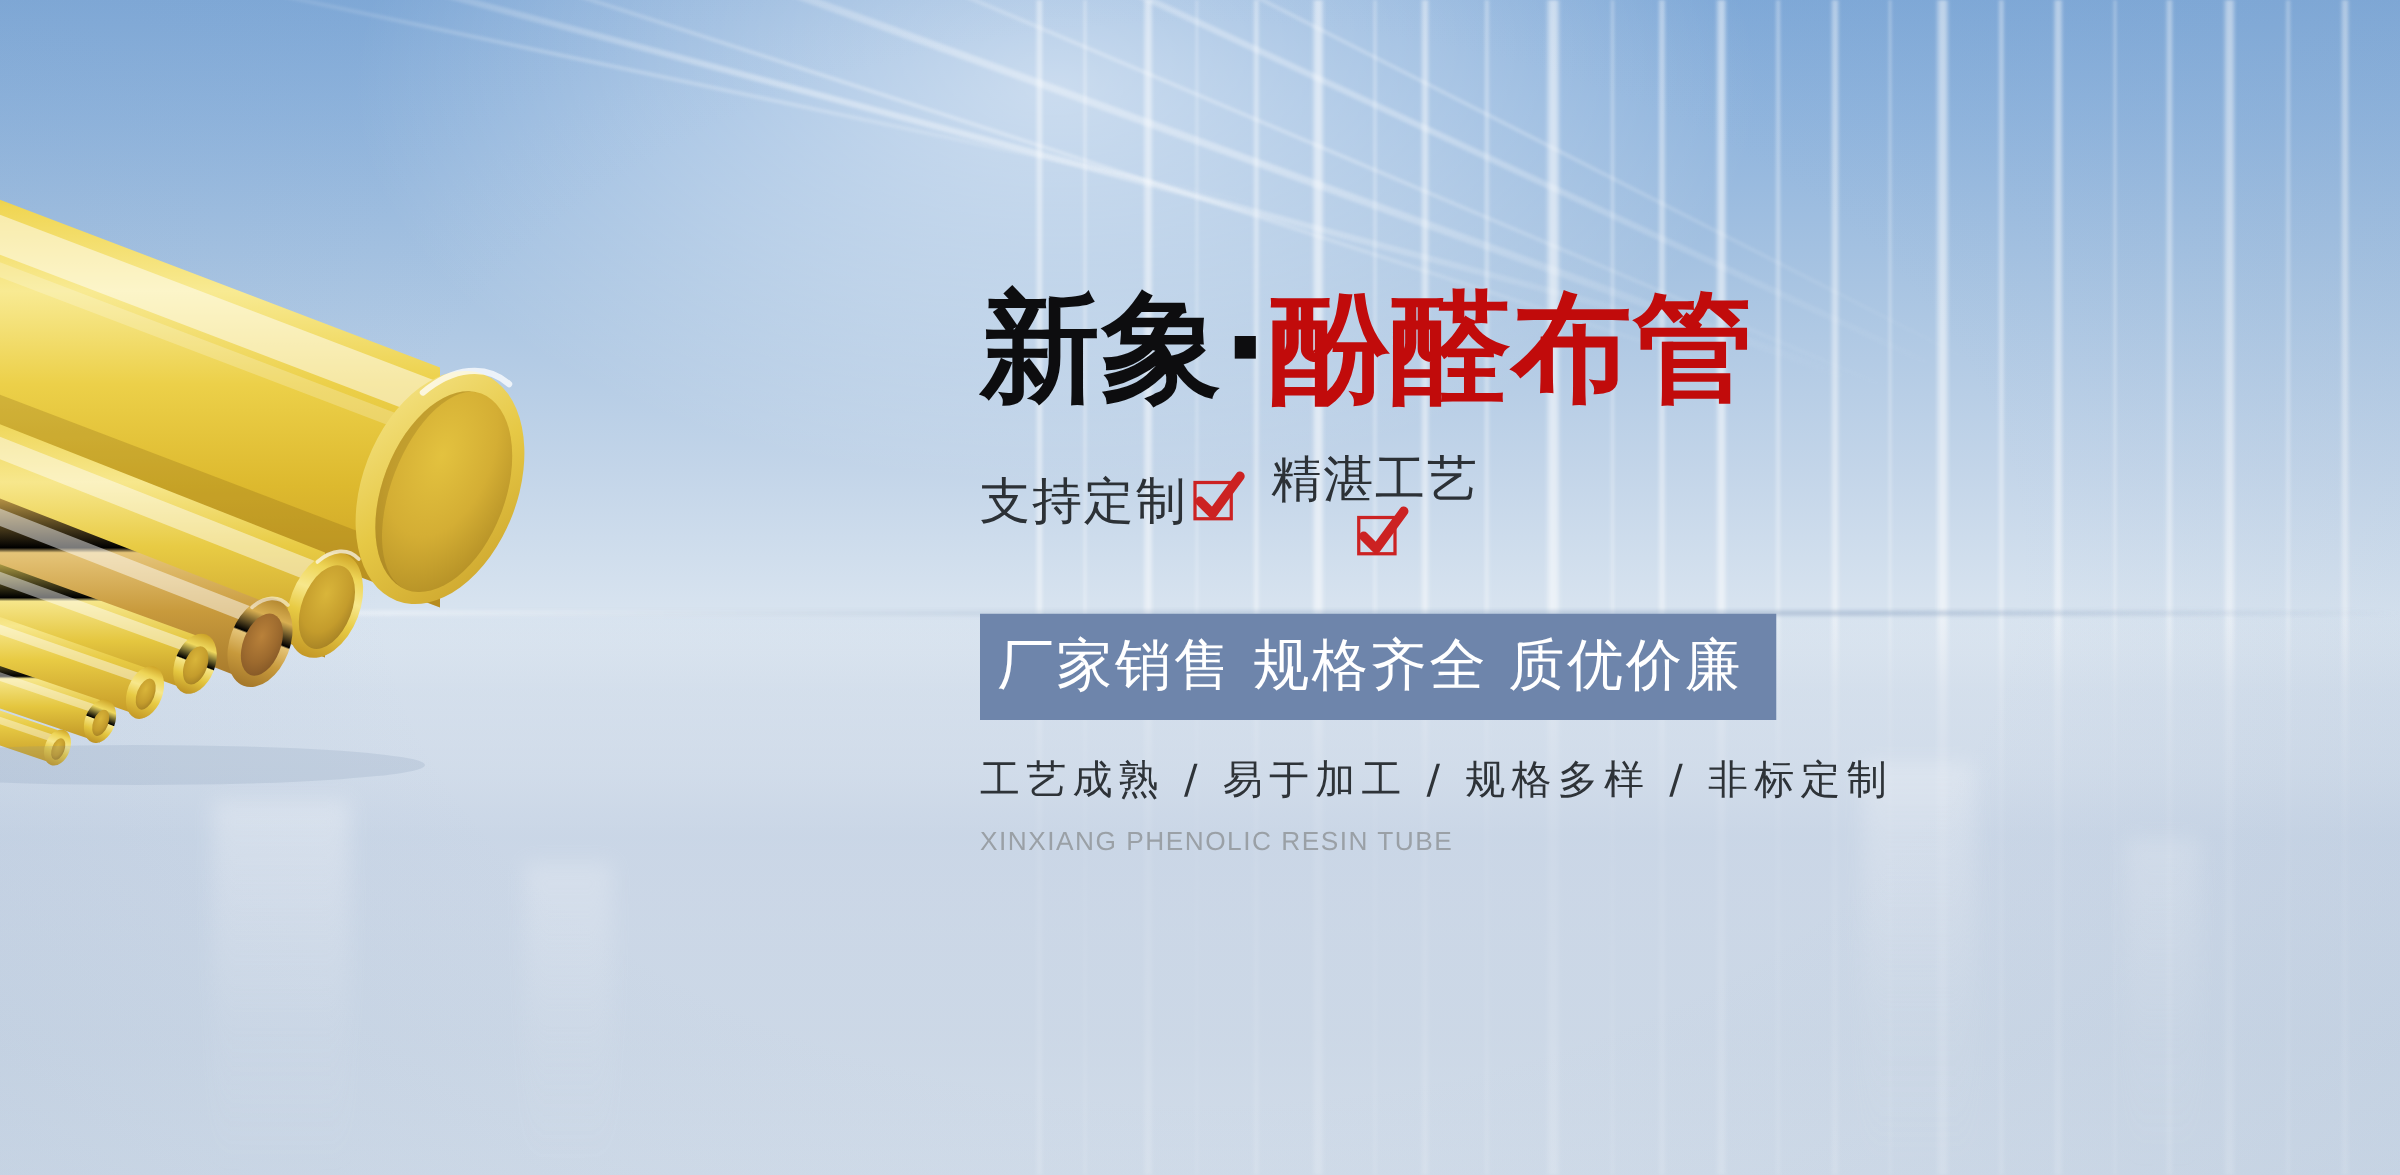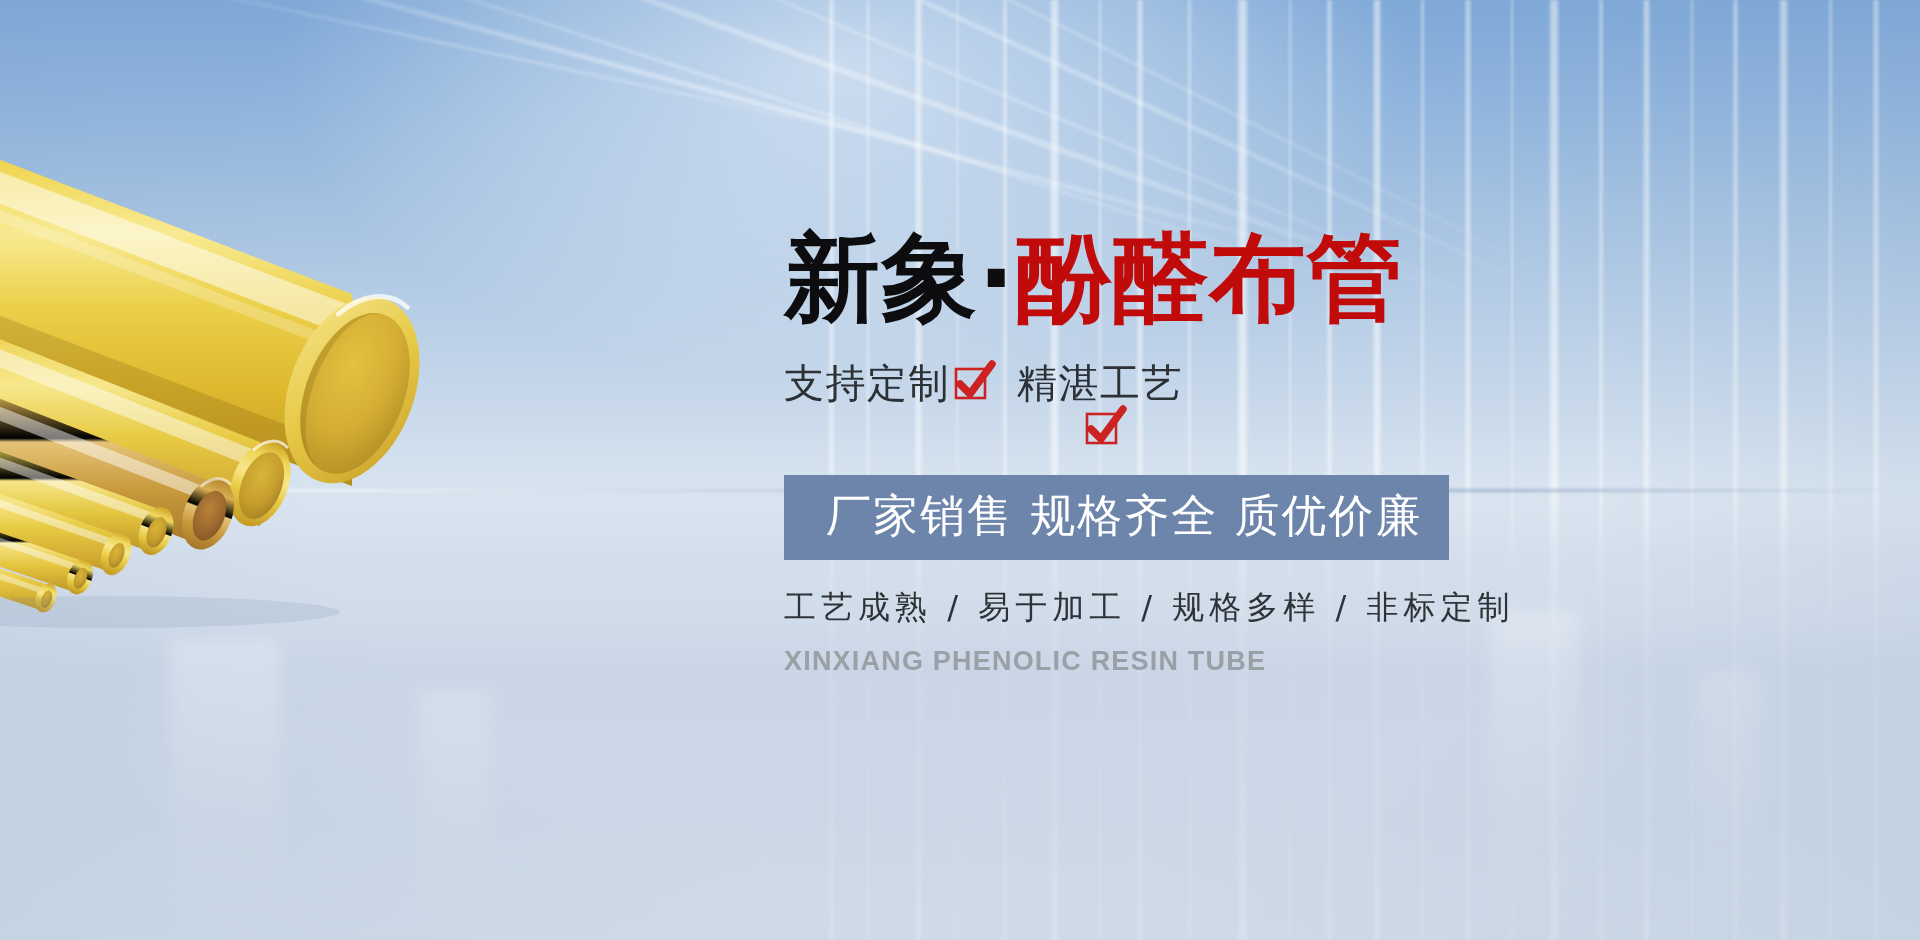--- a/index.html
+++ b/index.html
@@ -126,21 +126,21 @@
     line-height:1.06;
     letter-spacing:1px;
     white-space:nowrap;
   }
   .title .t-dark { color:#0d0d0f; }
   .title .t-dot  { color:#0d0d0f; }
   .title .t-red  { color:#c10b0b; }
 
   .features {
     display:flex;
-    align-items:flex-start;
+    align-items:center;
     margin-top:26px;
     white-space:nowrap;
   }
   .feature { display:flex; align-items:center; }
   .feature + .feature { margin-left:28px;flex-direction:column; }
   .feature-label {
     font-family:"DejaVu Sans","Liberation Sans",sans-serif;
     font-size:40px;
     font-weight:400;
     color:#2c3136;
@@ -149,23 +149,23 @@
   .check-icon {
     position:relative;
     width:34px; height:34px;
     margin-left:5px;
     flex:0 0 auto;
   }
   .check-icon svg { position:absolute; left:-4px; top:-9px; overflow:visible; }
 
   .highlight-bar {
     display:inline-block;
-    margin-top:30px;
+    margin-top:46px;
     background:#6e85ab;
-    padding:11px 26px 14px 42px;
+    padding:11px 26px 14px 14px;
   }
   .highlight-bar .hb-text {
     font-family:"DejaVu Sans","Liberation Sans",sans-serif;
     font-size:45px;
     font-weight:400;
     color:#ffffff;
     letter-spacing:2px;
     white-space:nowrap;
   }
 
@@ -175,22 +175,22 @@
     font-size:32px;
     font-weight:400;
     color:#2e3338;
     letter-spacing:5px;
     white-space:nowrap;
   }
 
   .eng {
     margin-top:16px;
     font-family:"Liberation Sans","DejaVu Sans",sans-serif;
-    font-size:27px;
-    font-weight:700;
+    font-size:21px;
+    font-weight:400;
     color:#9aa0a6;
     letter-spacing:1.2px;
     white-space:nowrap;
   }
 </style>
 </head>
 <body>
 
 <div class="banner">
 

